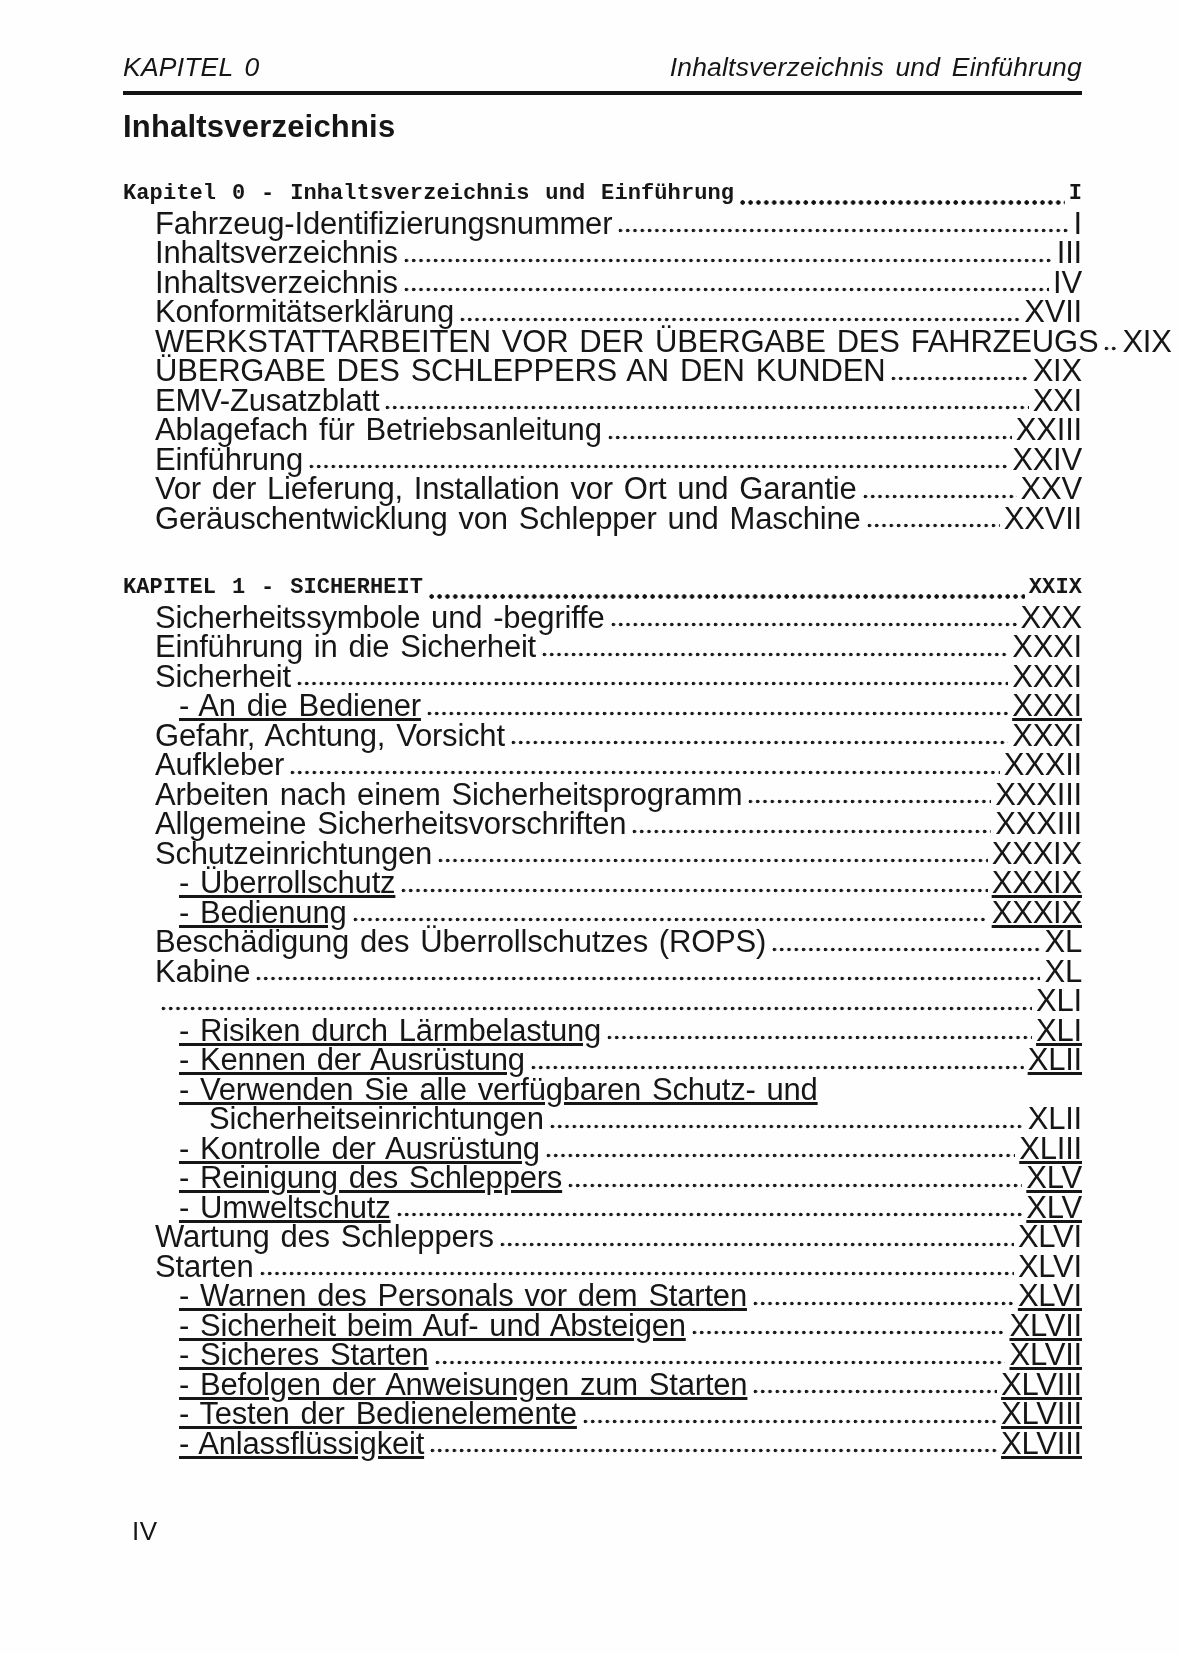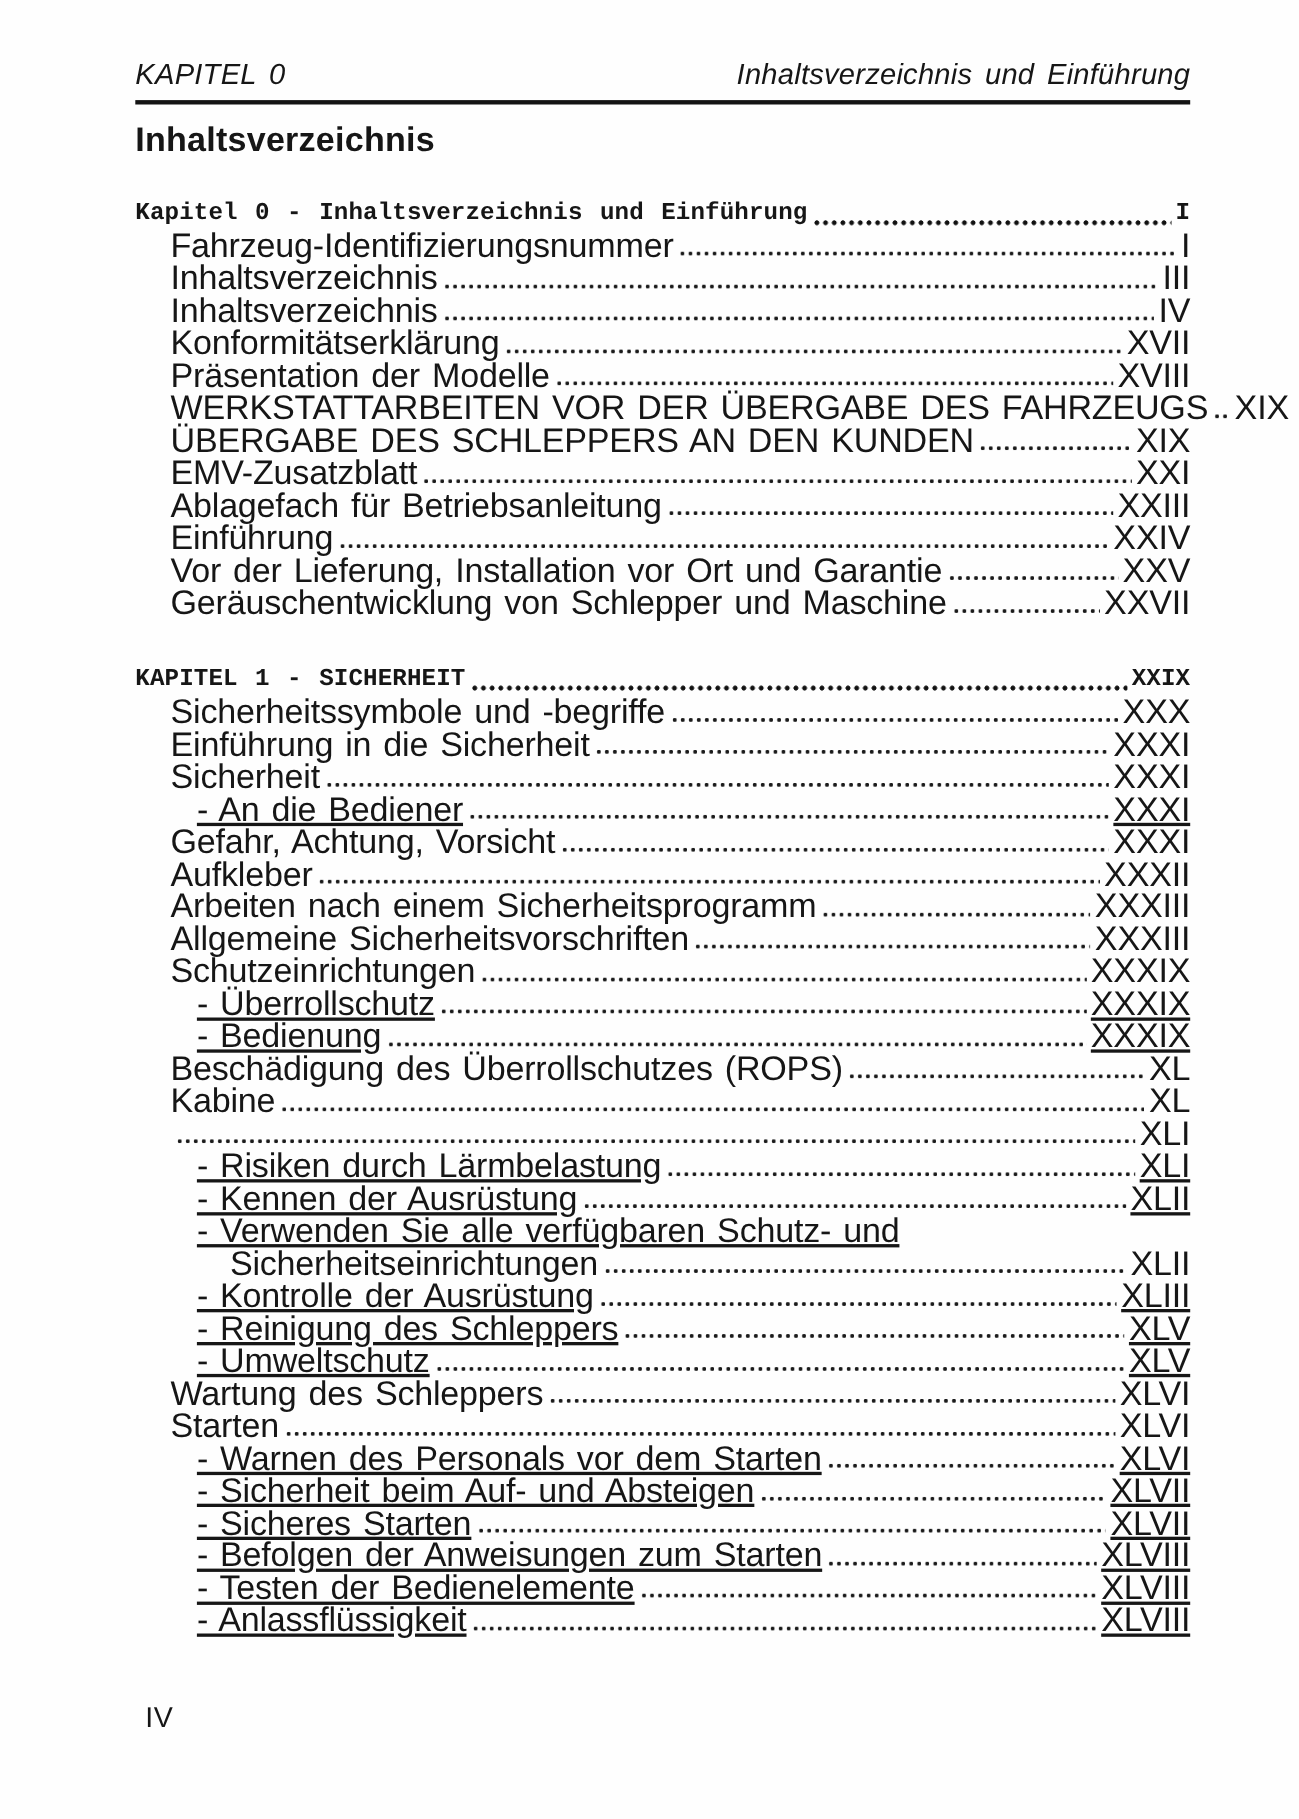--- a/index.html
+++ b/index.html
@@ -127,25 +127,20 @@
           <span class="toc-label">Inhaltsverzeichnis</span>
           <span class="toc-dots"></span>
           <span class="toc-page">IV</span>
         </div>
         <div class="toc-row lvl1">
           <span class="toc-label">Konformitätserklärung</span>
           <span class="toc-dots"></span>
           <span class="toc-page">XVII</span>
         </div>
         <div class="toc-row lvl1">
-          <span class="toc-label">Präsentation der Modelle</span>
-          <span class="toc-dots"></span>
-          <span class="toc-page">XVIII</span>
-        </div>
-        <div class="toc-row lvl1">
           <span class="toc-label">WERKSTATTARBEITEN VOR DER ÜBERGABE DES FAHRZEUGS</span>
           <span class="toc-dots"></span>
           <span class="toc-page">XIX</span>
         </div>
         <div class="toc-row lvl1">
           <span class="toc-label">ÜBERGABE DES SCHLEPPERS AN DEN KUNDEN</span>
           <span class="toc-dots"></span>
           <span class="toc-page">XIX</span>
         </div>
         <div class="toc-row lvl1">

